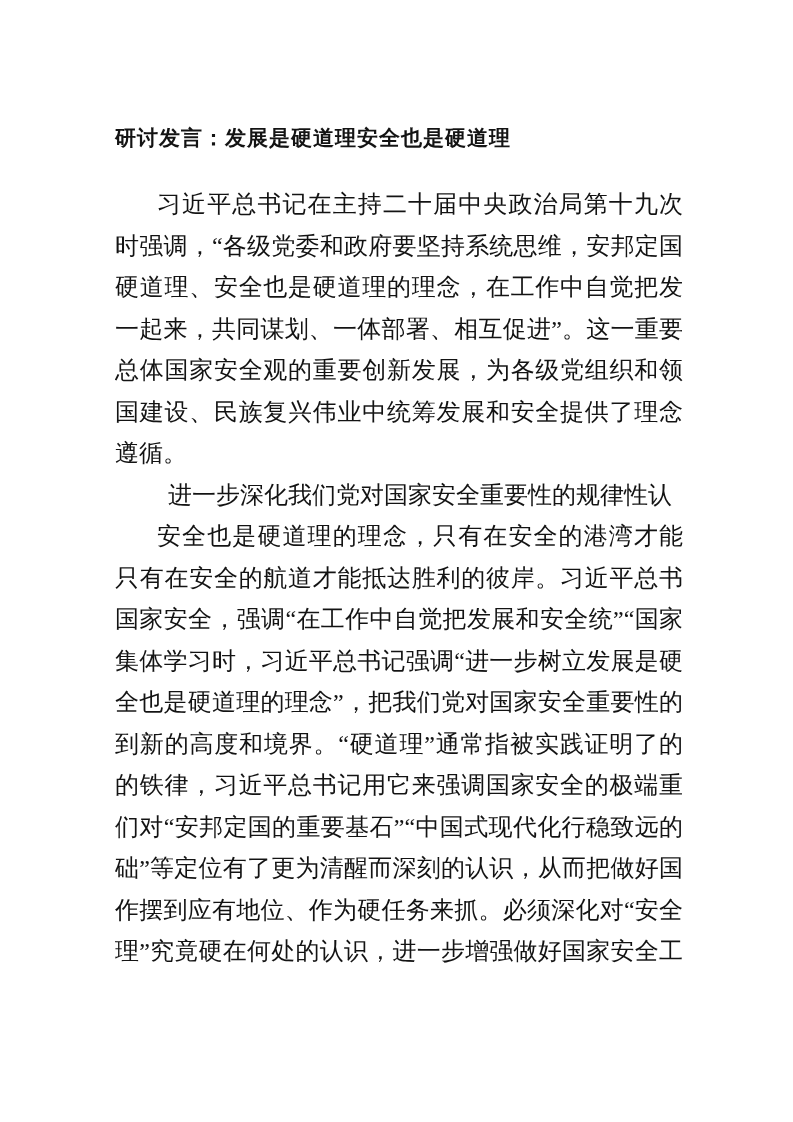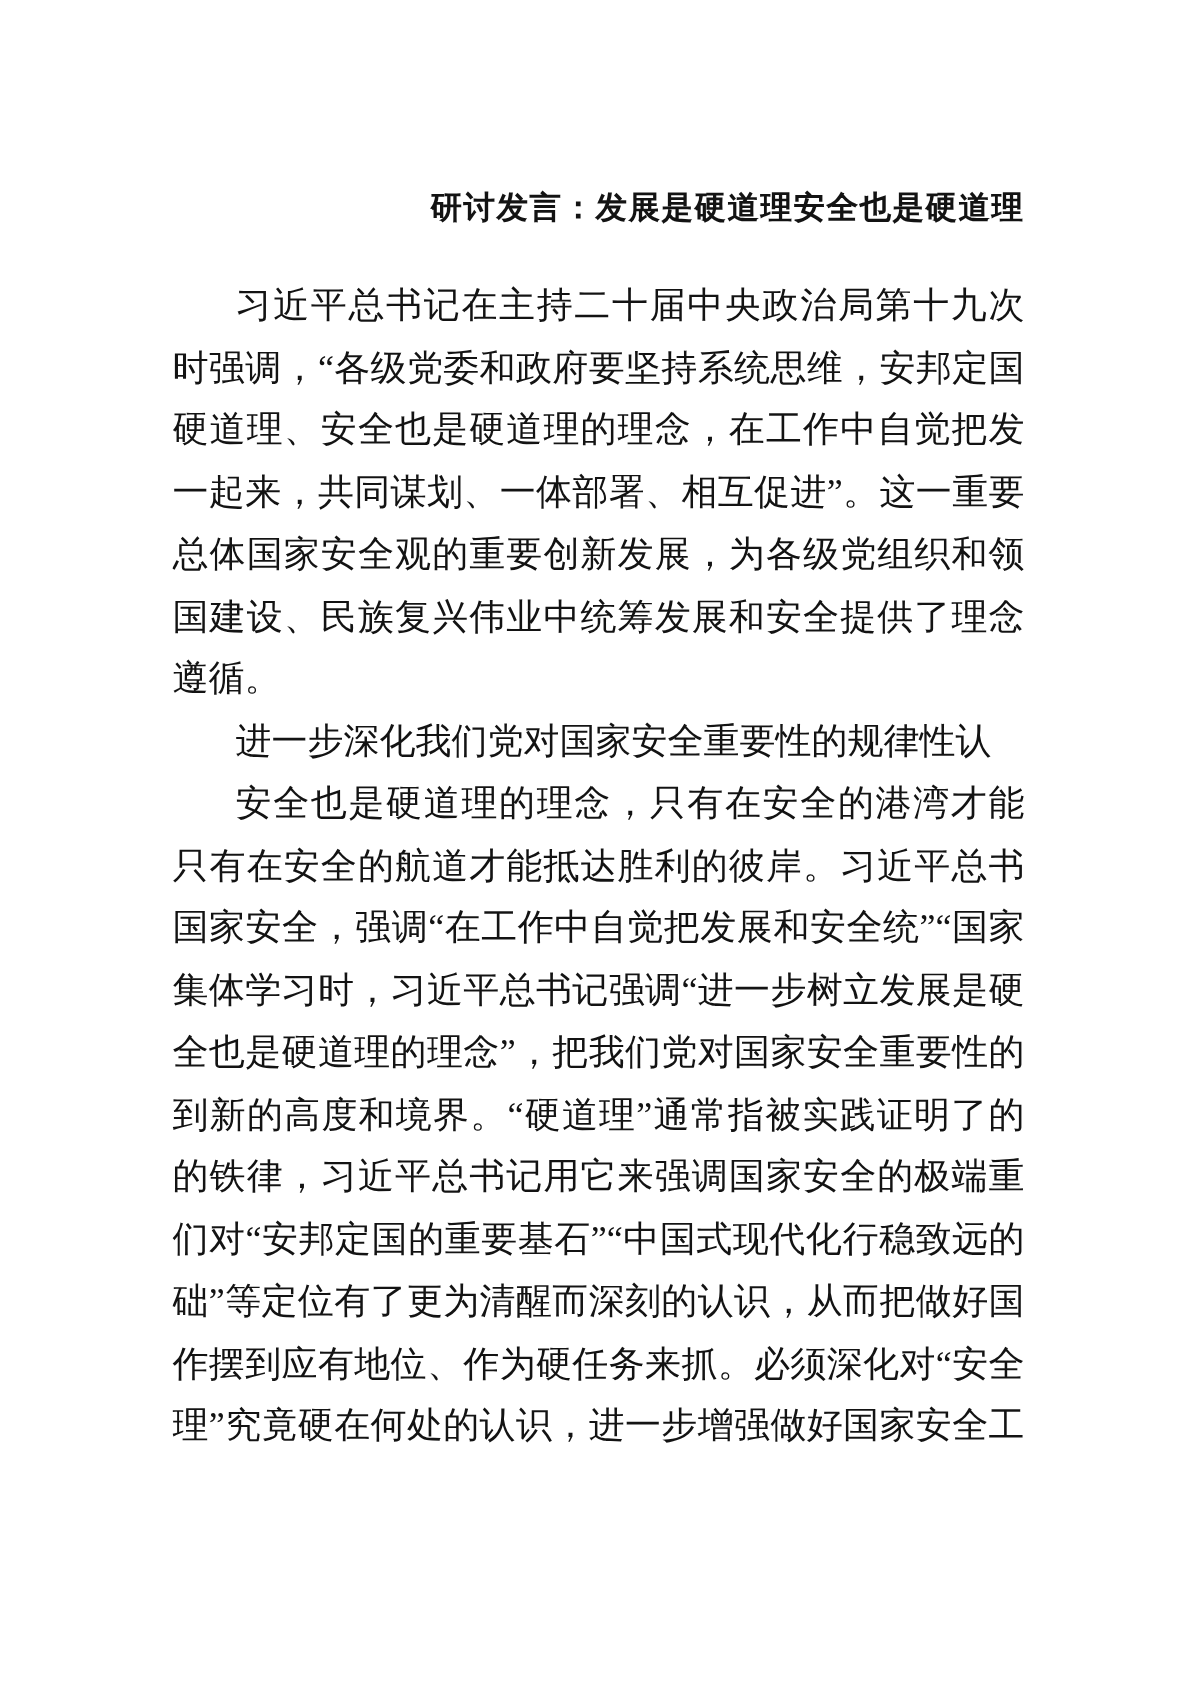--- a/index.html
+++ b/index.html
@@ -18,21 +18,21 @@
     overflow: hidden;
     font-family: "Liberation Serif", serif;
     color: #131313;
   }
   .doc-title {
     margin: 0;
     padding-top: 118px;
     font-size: 21px;
     font-weight: bold;
     line-height: 41px;
-    text-align: right;
+    text-align: left;
     letter-spacing: 1px;
     white-space: nowrap;
   }
   .para {
     margin: 0;
   }
   .para.first {
     margin-top: 25px;
   }
   .line {
@@ -40,21 +40,21 @@
     line-height: 41.5px;
     height: 41.5px;
     text-align: justify;
     text-align-last: justify;
     overflow: hidden;
   }
   .line.indent {
     text-indent: 42px;
   }
   .line.para-end {
-    text-align: left;
+    text-align: center;
     text-align-last: left;
     font-family: Liberation Serif, serif;
   }
   .section-heading {
     font-weight: normal;
   }
 </style>
 </head>
 <body>
 

